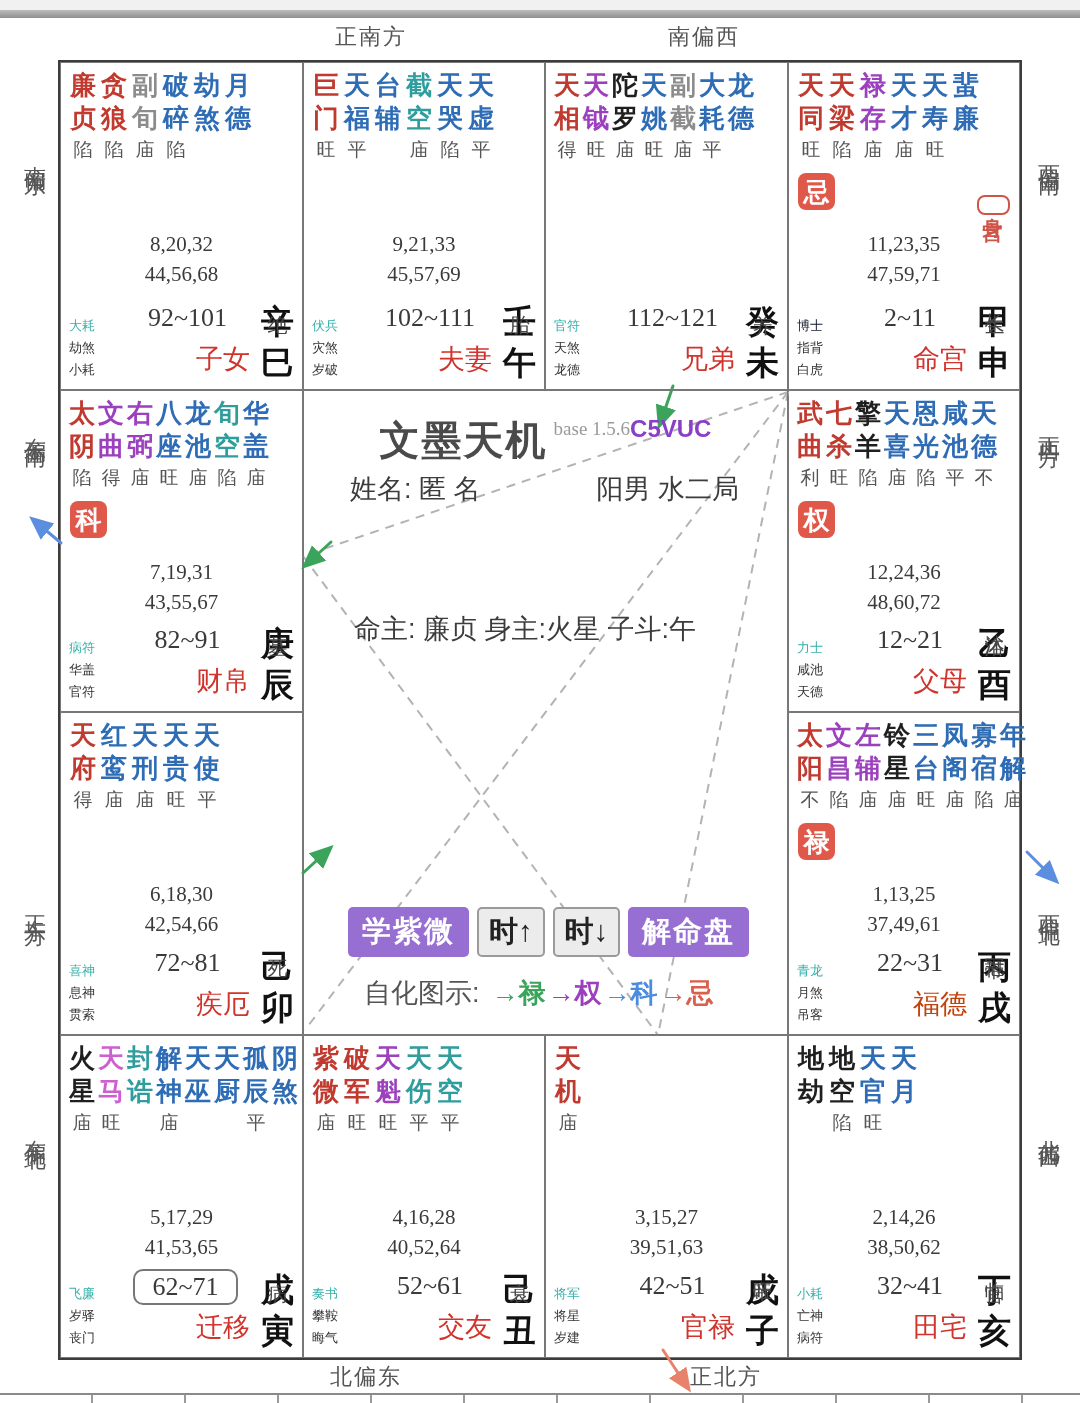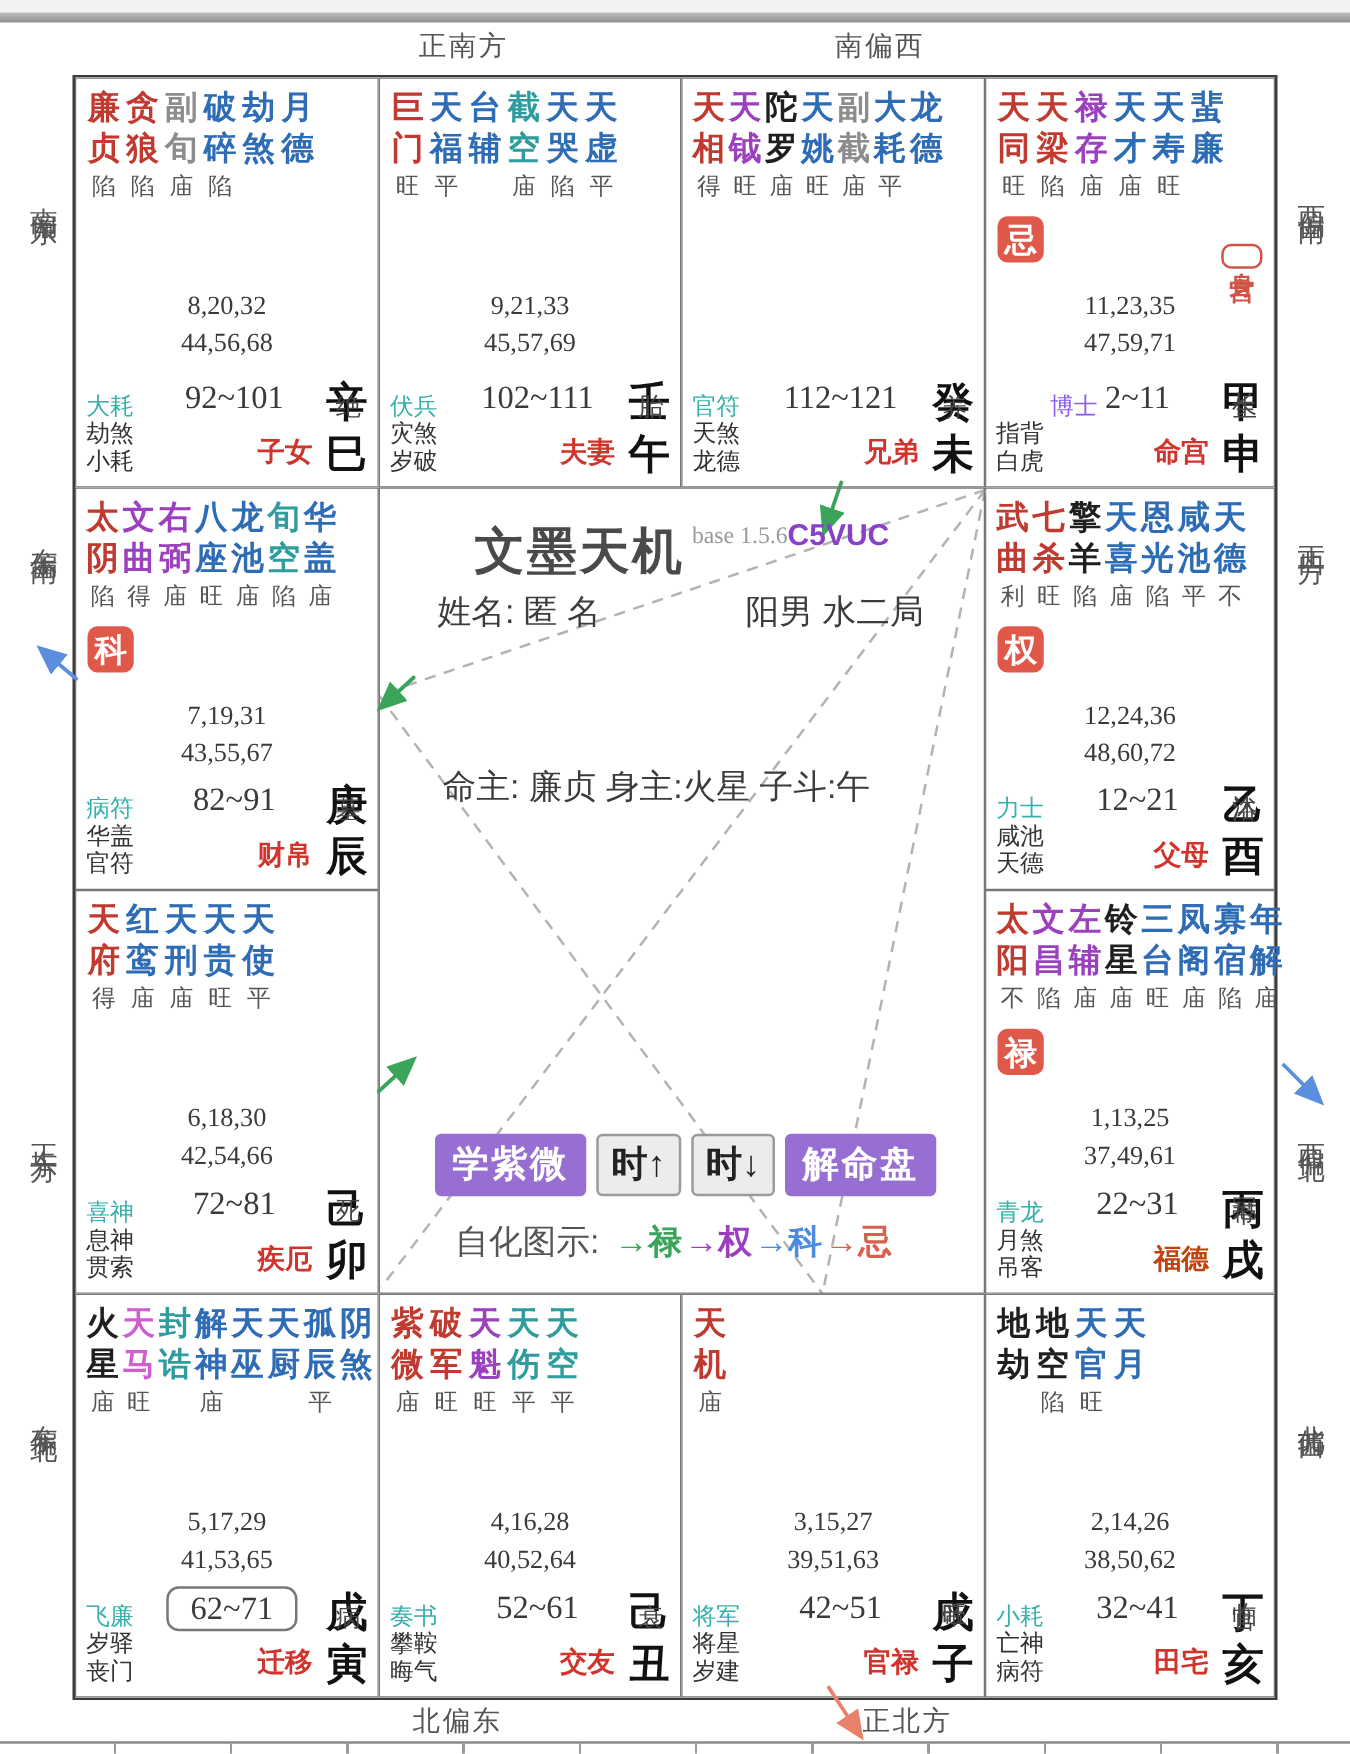--- a/index.html
+++ b/index.html
@@ -25,25 +25,25 @@
   .star{display:flex;flex-direction:column;align-items:center;}
   .sch{font-size:26px;font-weight:600;line-height:33px;}
   .sbr{font-size:19px;color:#555;line-height:24px;margin-top:3px;min-height:24px;}
   .hbadge{position:absolute;left:9px;top:110px;width:37px;height:37px;line-height:38px;
           text-align:center;color:#fff;font-size:26px;font-weight:700;border-radius:8px;z-index:5;}
   .shengong{position:absolute;right:9px;top:132px;writing-mode:vertical-rl;
             border:2px solid #d05548;color:#d05548;border-radius:8px;padding:5px 1px;
             font-size:20px;font-weight:700;letter-spacing:3px;z-index:5;}
   .seq{position:absolute;left:30px;right:30px;top:166px;text-align:center;
        font-family:"Liberation Serif",serif;font-size:21px;line-height:30px;color:#3a3a3a;z-index:5;}
-  .gods{position:absolute;left:8px;bottom:8px;font-size:19px;line-height:22px;color:#333;z-index:5;}
+  .gods{position:absolute;left:8px;bottom:8px;font-size:13px;line-height:22px;color:#333;z-index:5;}
   .age{position:absolute;left:58px;right:46px;bottom:56px;text-align:center;
        font-family:"Liberation Serif",serif;font-size:26px;color:#3a3a3a;z-index:5;}
   .age.boxed{border:2px solid #777;border-radius:10px;left:72px;right:64px;padding:1px 0;bottom:52px;}
-  .pname{position:absolute;right:52px;bottom:12px;font-size:22px;font-weight:700;z-index:5;}
+  .pname{position:absolute;right:52px;bottom:12px;font-size:27px;font-weight:400;z-index:5;}
   .branch{position:absolute;right:8px;bottom:6px;font-size:33px;font-weight:700;
           color:#111;line-height:41px;text-align:center;z-index:5;}
   .stage{position:absolute;right:10px;bottom:88px;writing-mode:vertical-rl;
          font-size:20px;color:#444;letter-spacing:2px;z-index:5;}
   
   .c-titlerow{position:absolute;left:0;right:0;top:22px;display:flex;justify-content:center;
               align-items:flex-start;gap:6px;z-index:6;}
   .c-title{font-size:40px;font-weight:700;color:#4a4a4a;letter-spacing:2px;}
   .c-vstack{display:flex;line-height:23px;padding-top:4px;}
   .c-ver{font-size:19px;color:#9a9a9a;font-family:"Liberation Serif",serif;}
@@ -293,21 +293,21 @@
           <div class="sbr">&nbsp;</div>
         </div>
       </div>
       <div class="hbadge" style="background: rgb(224, 88, 74);">忌</div>
       <div class="shengong">身宫</div>
       <div class="seq">
         <div>11,23,35</div>
         <div>47,59,71</div>
       </div>
       <div class="gods">
-        <div style="color: #8b5cf6; margin-left: 43px;">博士</div>
+        <div style="color: #0f172a;">博士</div>
         <div>指背</div>
         <div>白虎</div>
       </div>
       <div class="age">2~11</div>
       <div class="pname" style="color: rgb(208, 52, 44); margin-left: 28px;">命宫</div>
       <div class="branch">
         <div>甲</div>
         <div>申</div>
       </div>
       <div class="stage">长生</div>

